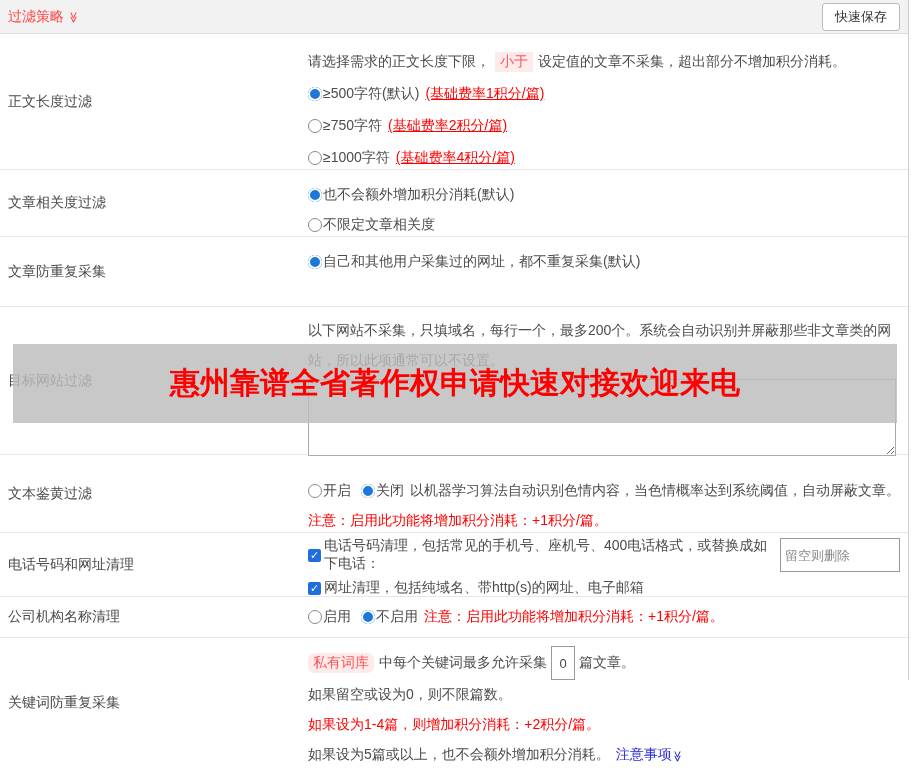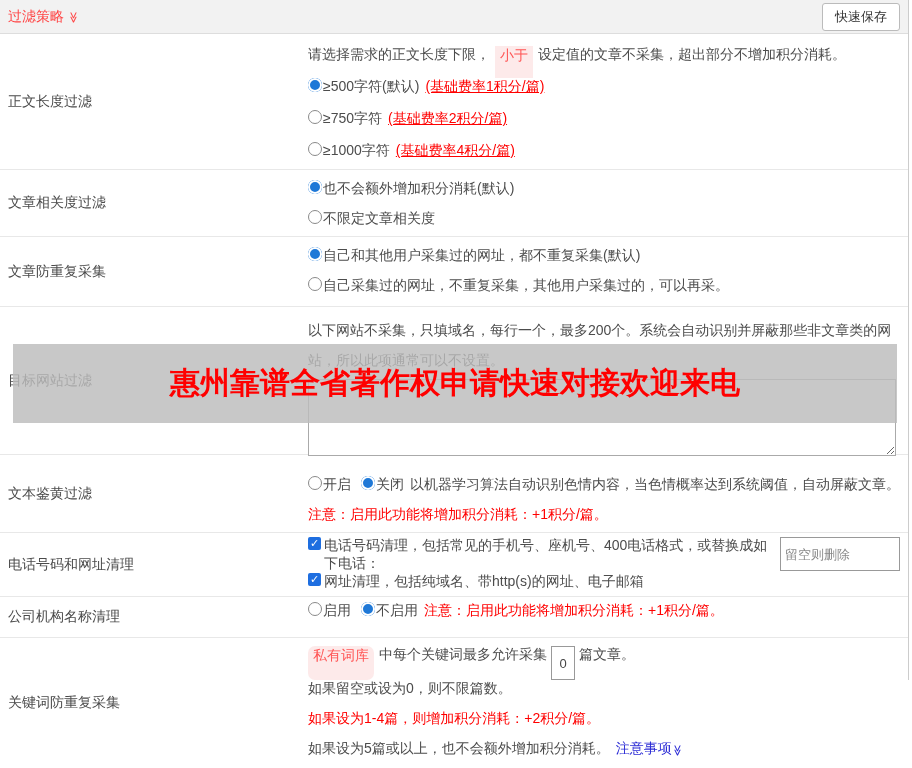--- a/index.html
+++ b/index.html
@@ -10,21 +10,21 @@
   
   .topbar { height:34px; background:#f2f2f2; border-bottom:1px solid #ddd; display:flex; align-items:center; justify-content:space-between; padding:0 8px; }
   .topbar-title { color:#f44; font-size:14px; display:flex; align-items:center; gap:4px; }
   .chev { display:inline-block; transform:rotate(90deg); font-size:11px; line-height:1; position:relative; top:1px; }
   .save-btn { background:#fff; border:1px solid #bbb; border-radius:3px; font-size:13px; color:#333; padding:4px 12px; cursor:pointer; font-family:inherit; }
 
   
   .row { display:flex; border-bottom:1px solid #e8e8e8; }
   .row-label { width:308px; flex-shrink:0; display:flex; align-items:center; padding-left:8px; color:#4a4a4a; }
   .row-content { flex:1; padding:10px 8px 10px 0; }
-  .line { display:flex; min-height:30px; flex-wrap:nowrap; }
+  .line { display:flex; align-items:center; min-height:30px; flex-wrap:nowrap; }
   .gap { margin-right:6px; }
 
   .red { color:#f00; }
   .rednote { color:#f00; }
   .underline { text-decoration:underline; }
 
   .badge { background:#fdeaea; color:#f55; padding:1px 5px; margin:0 5px; cursor:pointer; }
 
   
   .radio { width:14px; height:14px; border-radius:50%; border:1px solid #8a8a8a; background:#fff; display:inline-block; flex-shrink:0; margin-right:1px; cursor:pointer; }
@@ -106,24 +106,20 @@
     </div>
   </div>
 
   <div class="row" style="height:70px;">
     <div class="row-label">文章防重复采集</div>
     <div class="row-content">
       <div class="line">
         <span class="radio sel"></span>
         <span>自己和其他用户采集过的网址，都不重复采集(默认)</span>
       </div>
-      <div class="line">
-        <span class="radio"></span>
-        <span>自己采集过的网址，不重复采集，其他用户采集过的，可以再采。</span>
-      </div>
     </div>
   </div>
 
   <div class="row r4" style="height:148px;">
     <div class="row-label">目标网站过滤</div>
     <div class="row-content">
       <div class="desc">以下网站不采集，只填域名，每行一个，最多200个。系统会自动识别并屏蔽那些非文章类的网站，所以此项通常可以不设置。</div>
       <textarea class="sites" style=""></textarea>
     </div>
   </div>

